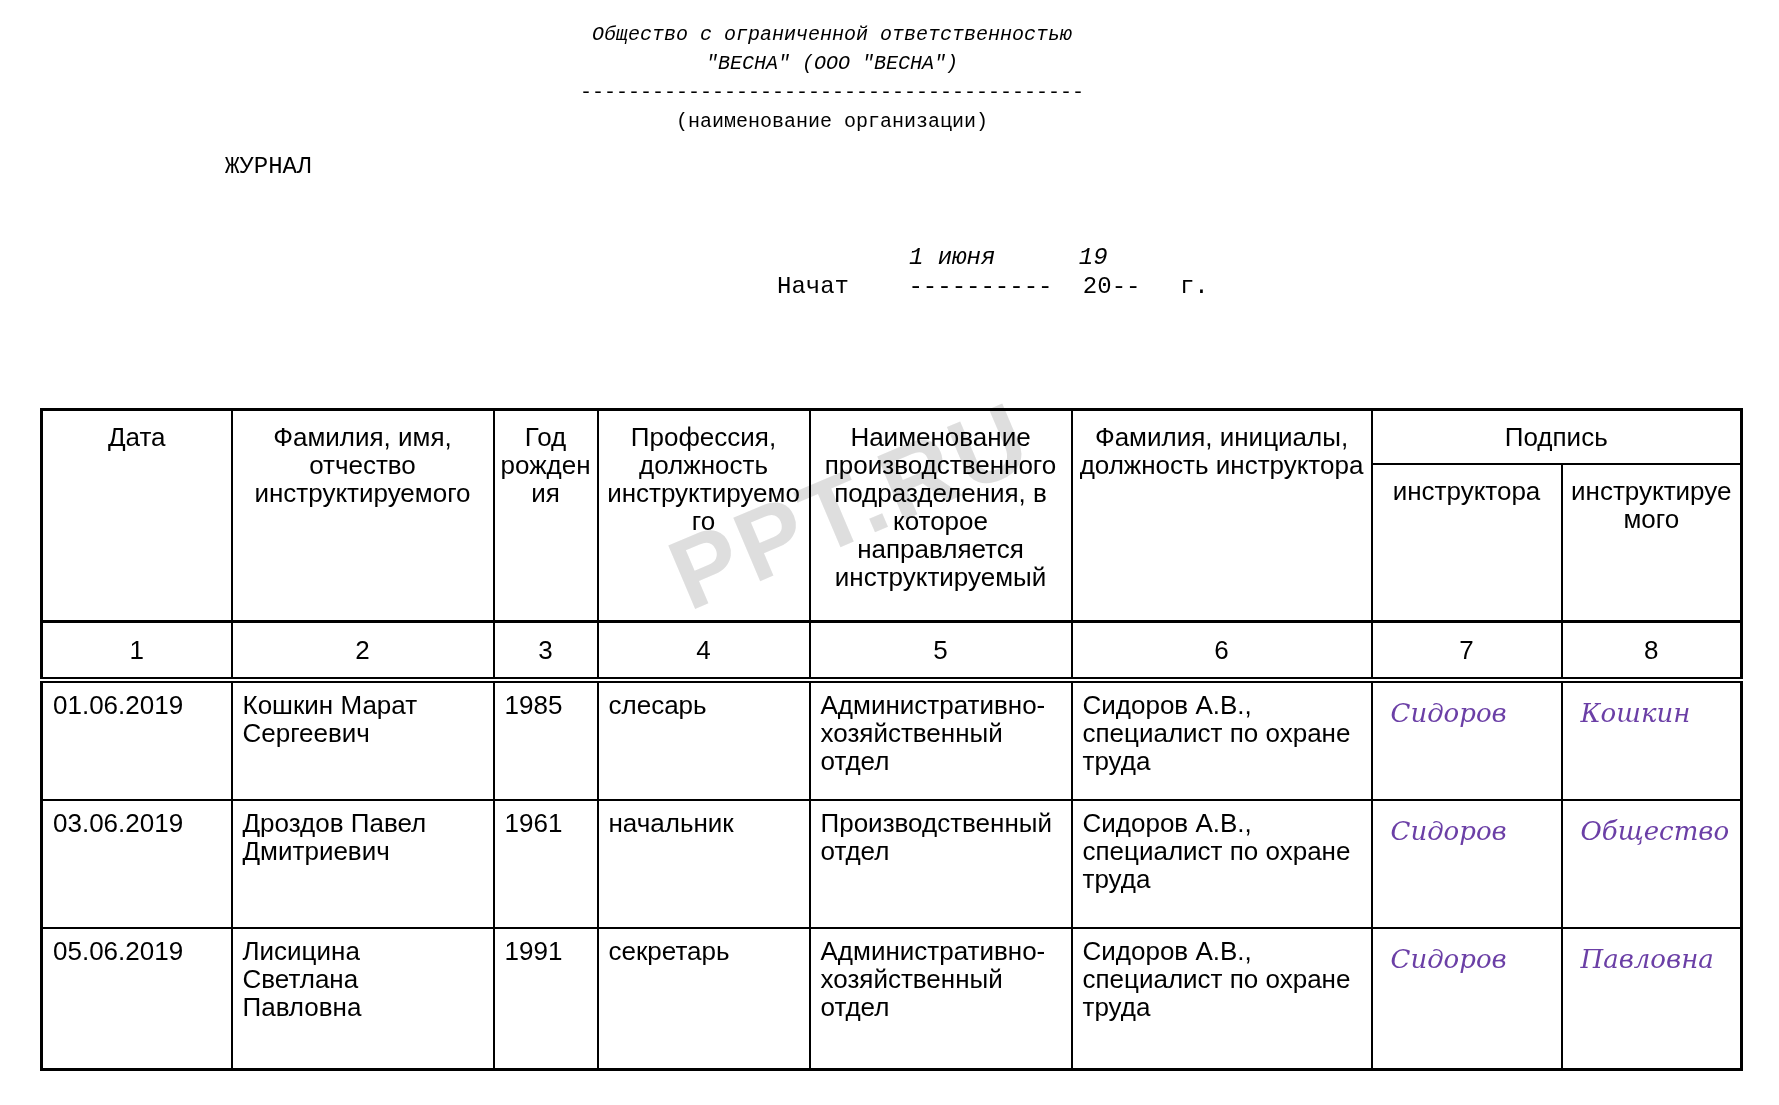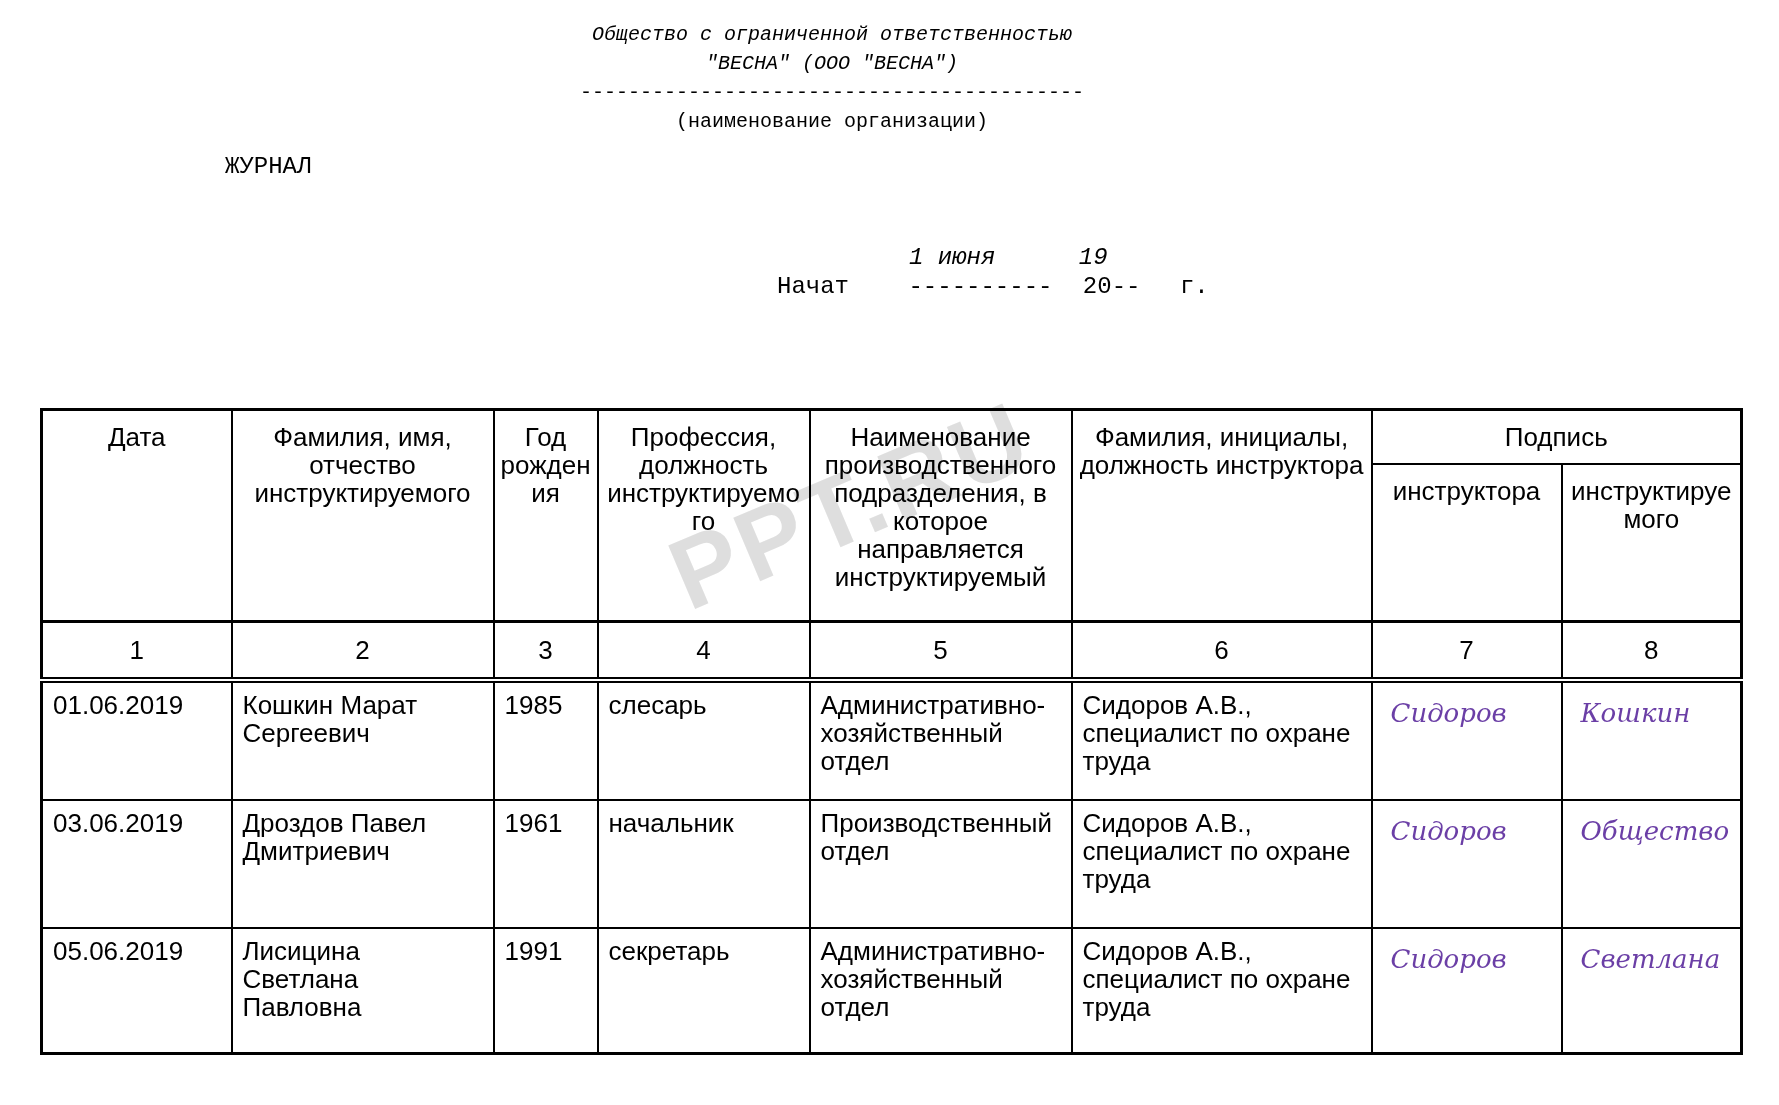--- a/index.html
+++ b/index.html
@@ -53,21 +53,21 @@
   table.journal{border:3px solid #000;}
   table.journal th{vertical-align:top;text-align:center;padding:12px 6px 0;}
   tr.hr1{height:54px;}
   tr.hr2{height:158px;}
   tr.nums{height:58px;}
   tr.nums td{
     text-align:center;vertical-align:middle;padding:0;
     border-top:3px solid #000;border-bottom:6px double #000;
   }
   tbody td{vertical-align:top;text-align:left;padding:8px 10px 0;}
-  tr.row-1{height:120px;} tr.row-2{height:128px;} tr.row-3{height:126px;}
+  tr.row-1{height:120px;} tr.row-2{height:128px;} tr.row-3{height:142px;}
   td.sig{
     font-family:"DejaVu Serif","Liberation Serif",serif;
     font-style:italic;font-size:32px;line-height:34px;
     color:#6b3fa6;padding-top:16px;padding-left:18px;border-radius:20px;
   }
 </style>
 </head>
 <body>
 
 <div class="org-block mono">
@@ -154,16 +154,16 @@
       <td class="sig">Общество</td>
     </tr>
     <tr class="row-3">
       <td>05.06.2019</td>
       <td>Лисицина Светлана Павловна</td>
       <td>1991</td>
       <td>секретарь</td>
       <td>Административно-хозяйственный отдел</td>
       <td>Сидоров А.В., специалист по охране труда</td>
       <td class="sig">Сидоров</td>
-      <td class="sig">Светлана</td>
+      <td class="sig">Павловна</td>
     </tr>
   </tbody>
 </table>
 
 </body></html>

